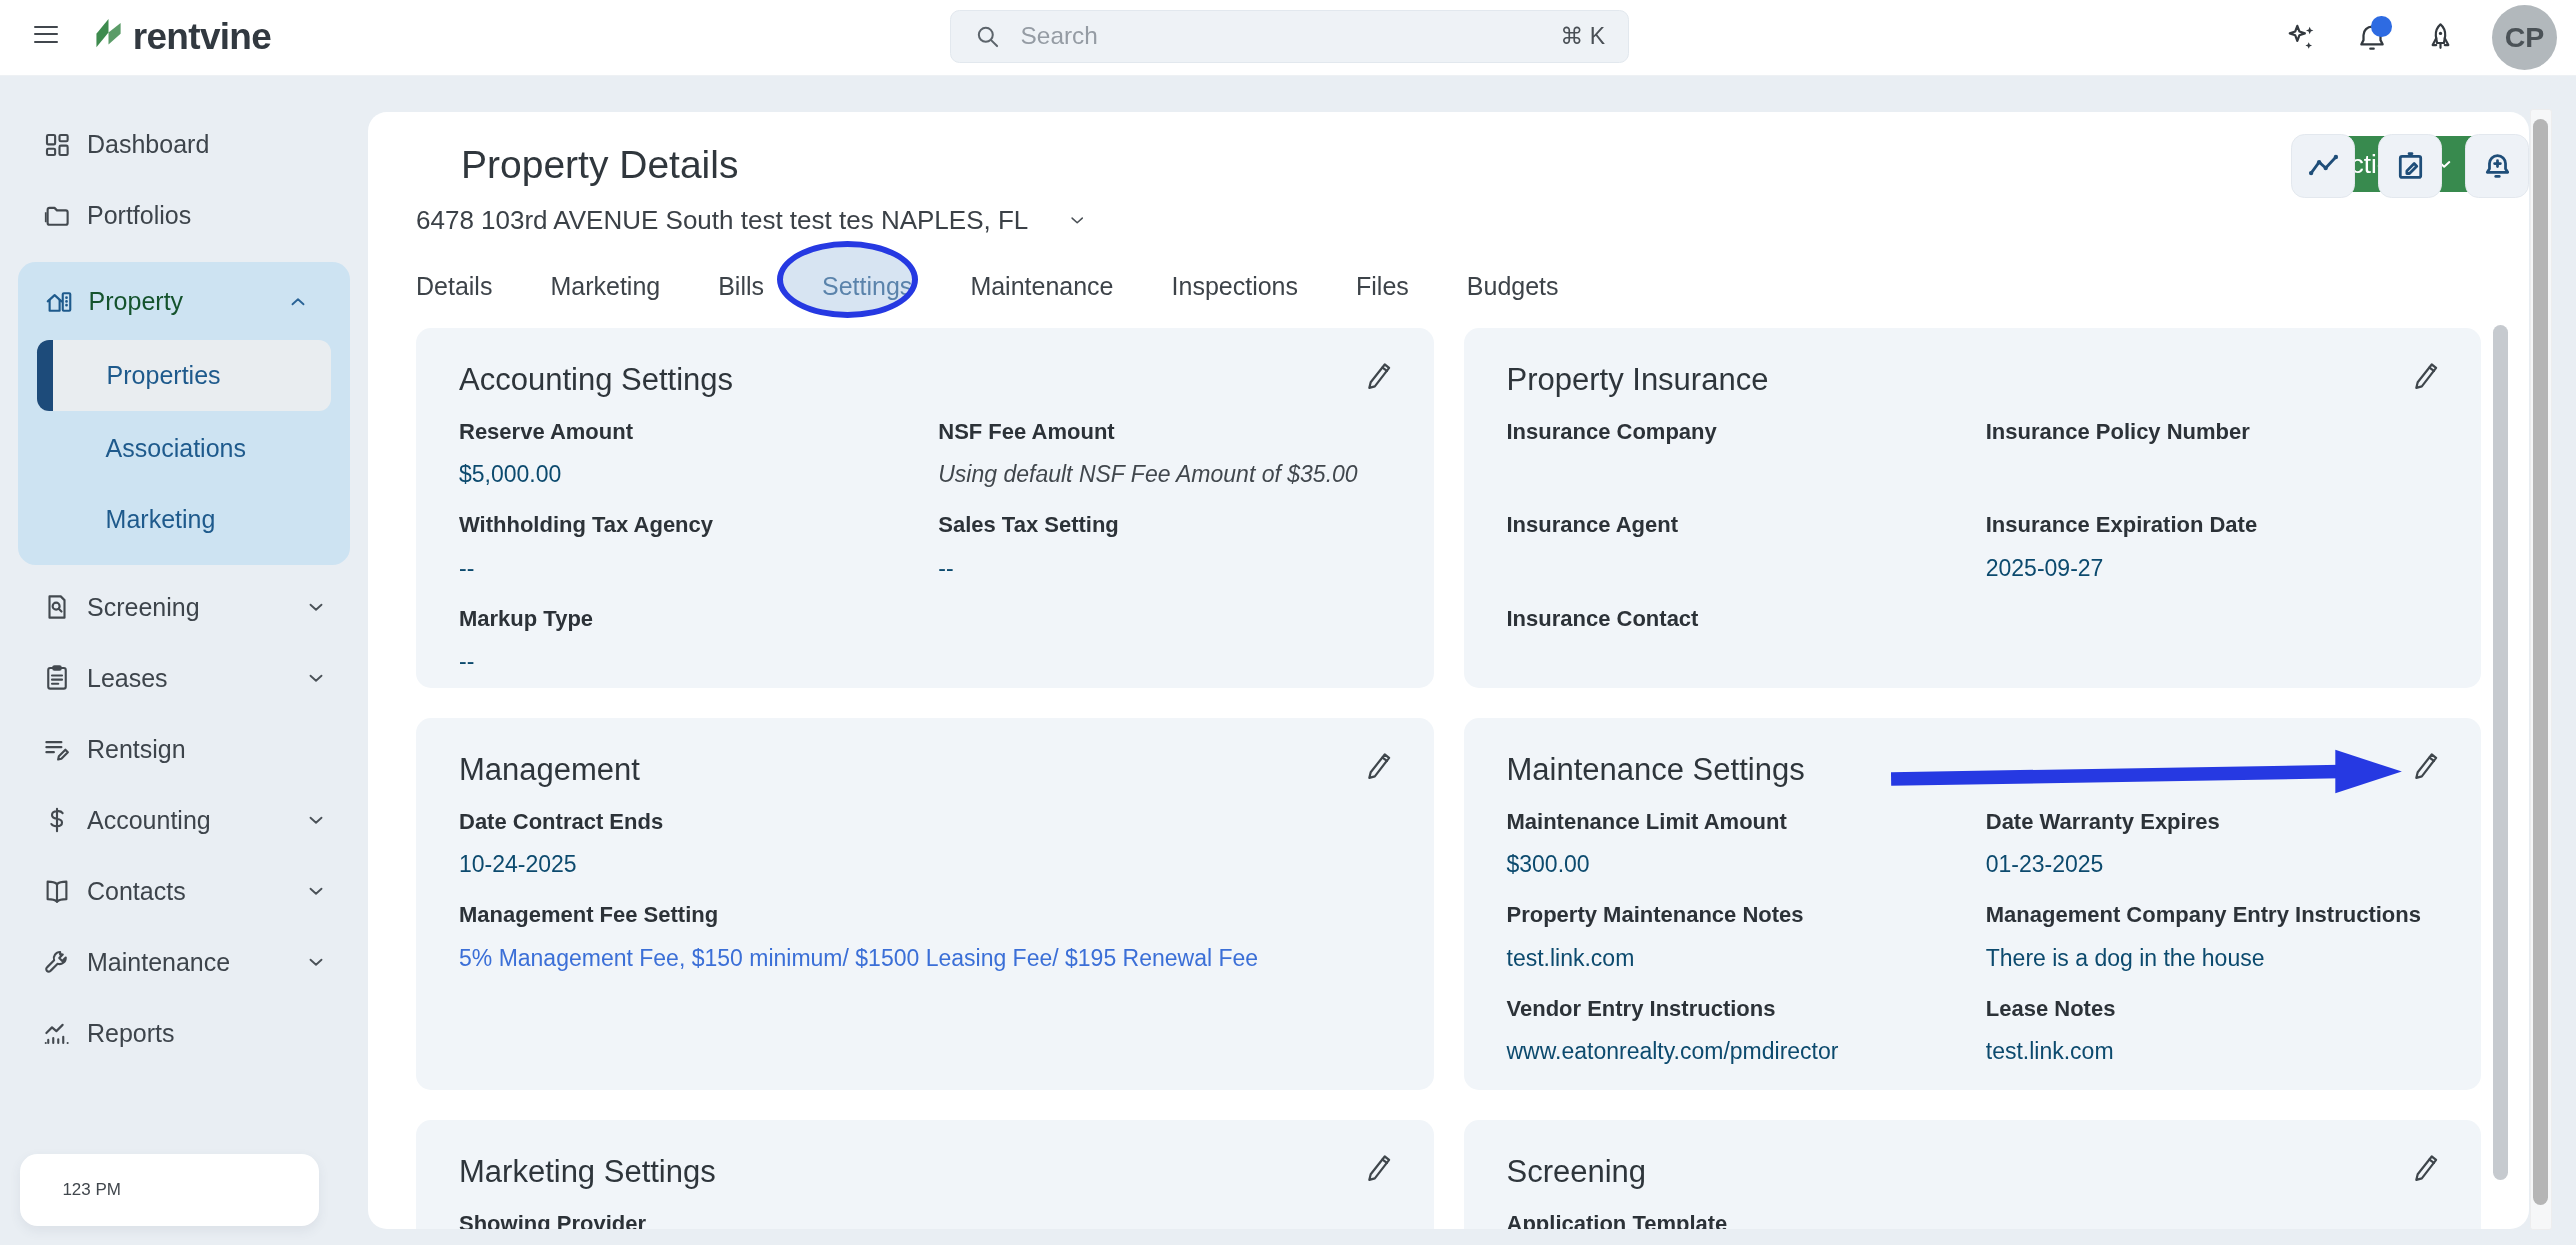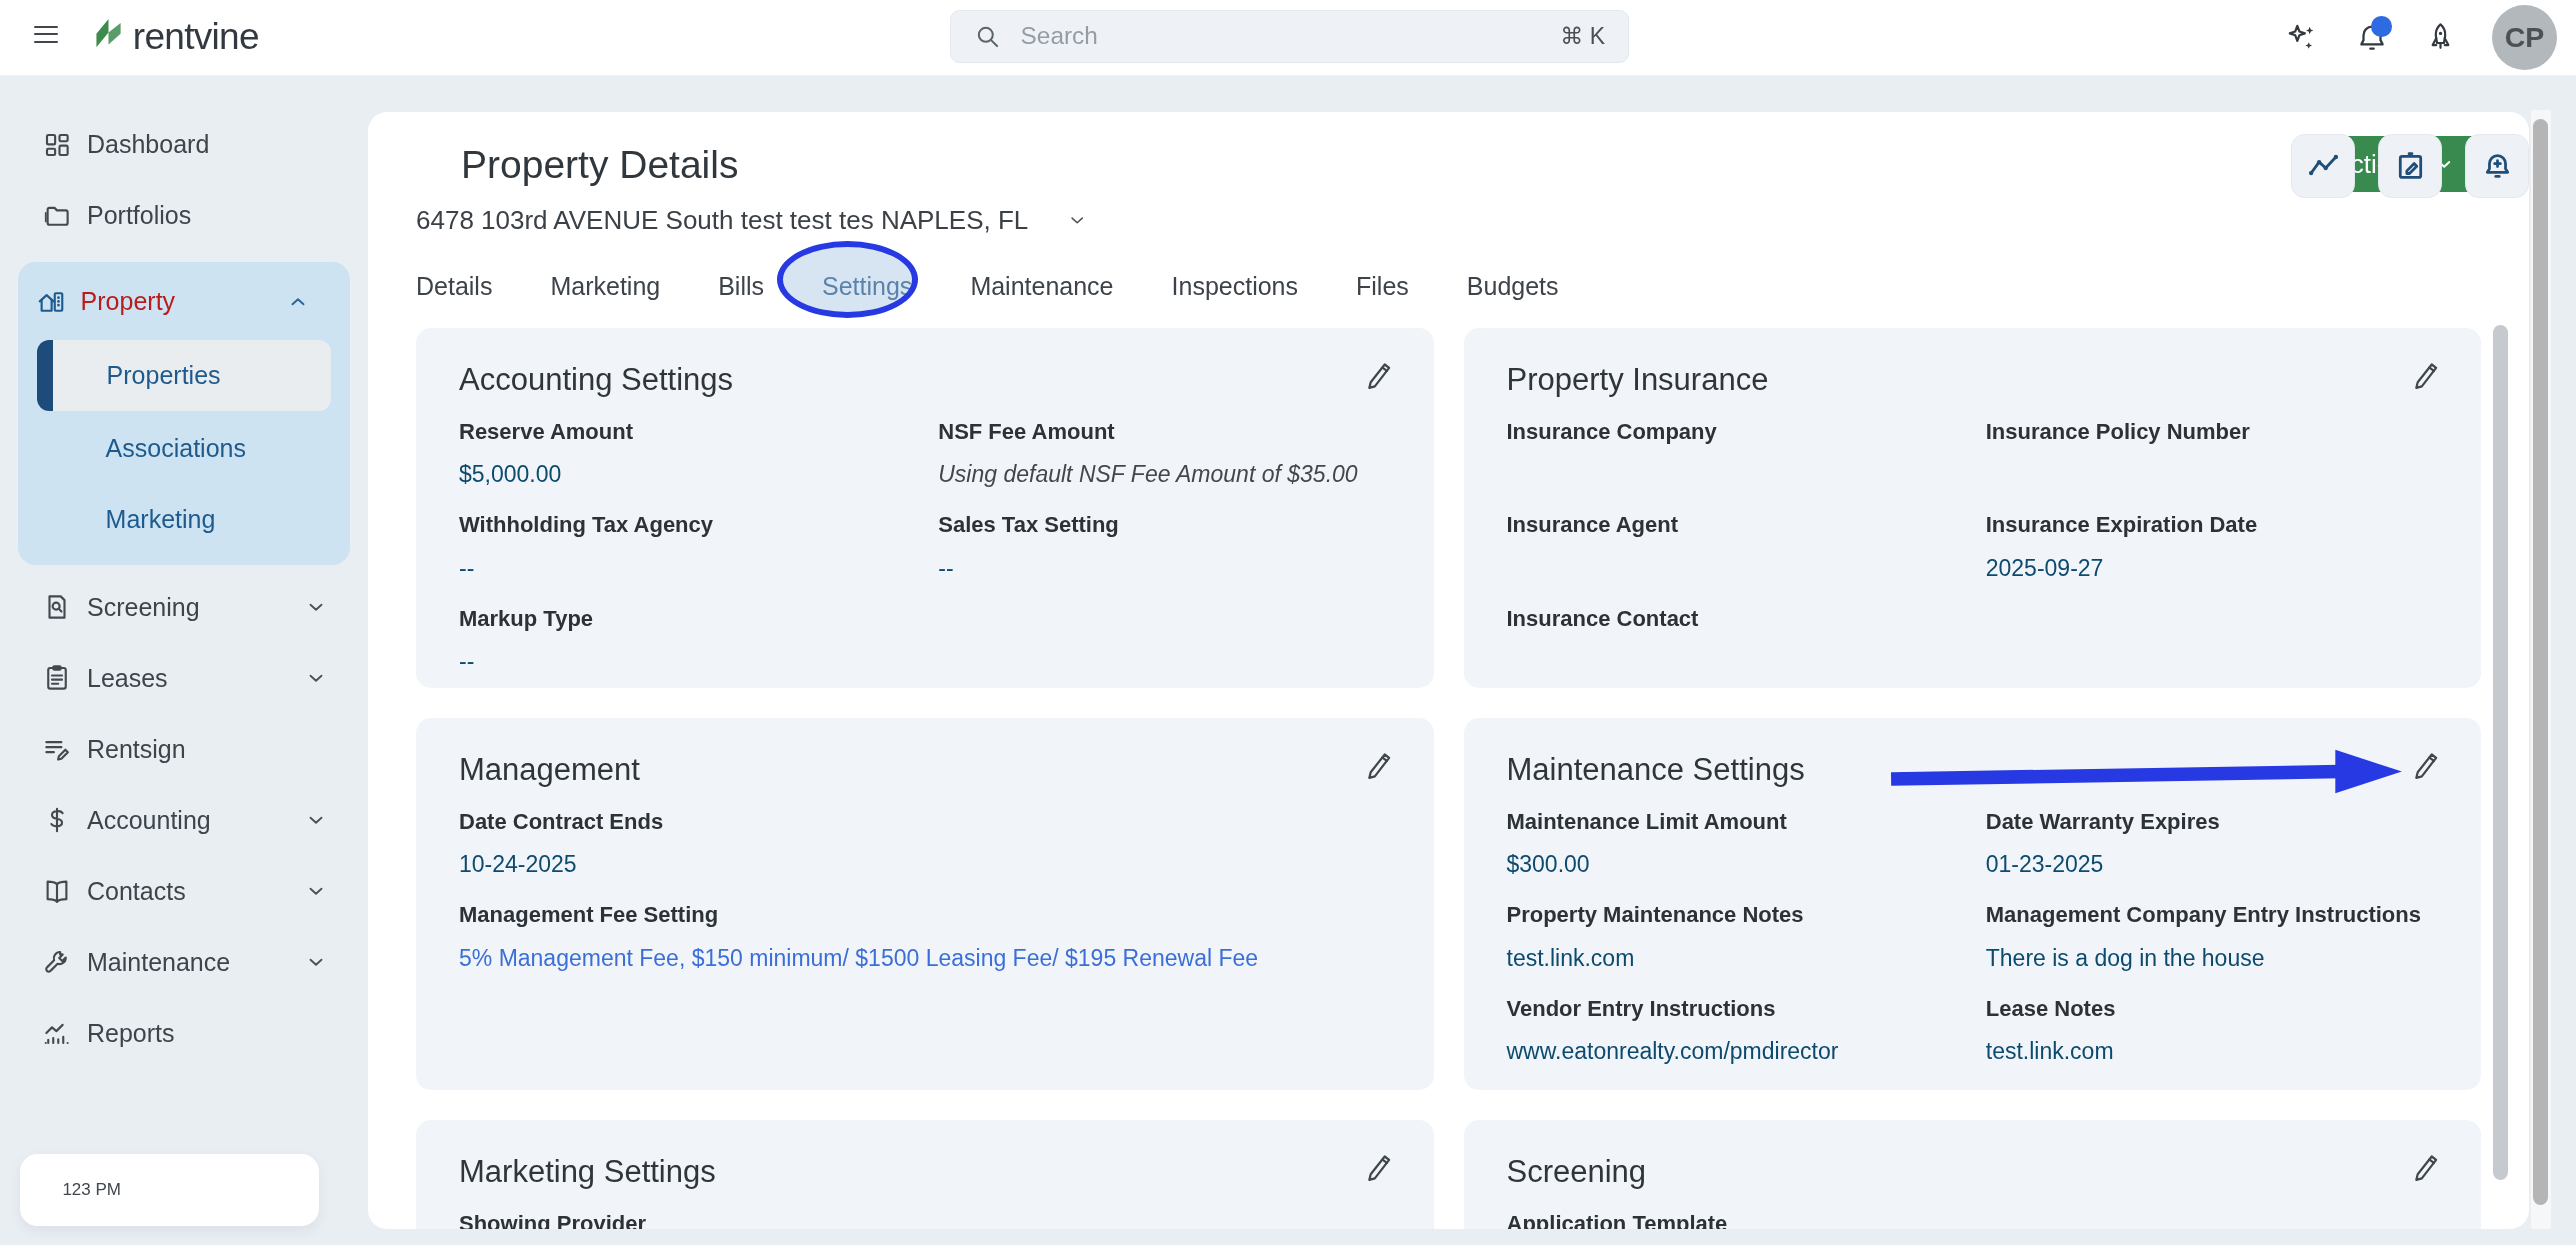--- a/index.html
+++ b/index.html
@@ -6,42 +6,42 @@
   .screen{position:relative;width:2576px;height:1246px;background:#e9eef3;
           font-family:"Liberation Sans",sans-serif;overflow:hidden;color:#3b4249;}
   svg{display:block}
 
   
   .topbar{position:absolute;left:0;top:0;width:100%;height:75px;background:#ffffff;
           border-bottom:0.7px solid #eef1f4;z-index:40;}
   .burger{position:absolute;left:34px;top:26px;width:24.4px;height:17.6px;cursor:pointer;}
   .burger span{display:block;height:2px;background:#41474d;border-radius:1.4px;margin-bottom:5.4px;}
   .brand{position:absolute;left:91px;top:15px;display:flex;align-items:center;gap:6.8px;}
-  .brand-text{font-size:37px;font-weight:normal;color:#323940;letter-spacing:-0.7px;}
+  .brand-text{font-size:37px;font-weight:bold;color:#323940;letter-spacing:-0.7px;}
   .search{position:absolute;left:950px;top:9.5px;width:679px;height:53px;background:#eef2f6;
           border:0.7px solid #e2e8ee;border-radius:9.5px;display:flex;align-items:center;
           padding:0 23px;box-sizing:border-box;gap:17.6px;}
   .search input{flex:1;border:none;background:transparent;outline:none;font-size:24.4px;
           color:#3b4249;font-family:"Liberation Sans",sans-serif;}
   .search input::placeholder{color:#959ca4;}
   .search .shortcut{font-size:23px;color:#4a5056;white-space:nowrap;}
   .tb-icons{position:absolute;right:19px;top:0;height:75px;display:flex;align-items:center;gap:35px;}
   .tb-icon{position:relative;color:#33393f;cursor:pointer;}
   .tb-dot{position:absolute;right:-2.7px;top:-4.1px;width:20.4px;height:20.4px;border-radius:50%;background:#2e6be2;}
   .avatar{width:65px;height:65px;border-radius:50%;background:#b2b8bc;display:flex;align-items:center;
           justify-content:center;font-size:28.5px;font-weight:bold;color:#4b5257;cursor:pointer;}
 
   
   .sidebar{position:absolute;left:0;top:75px;width:368px;bottom:0;padding-top:34px;box-sizing:border-box;}
   .side-item{height:71px;display:flex;align-items:center;padding:0 41px 0 42px;gap:15px;
              font-size:25px;color:#3d444b;cursor:pointer;}
   .side-item .s-icon{color:#43494f;flex:0 0 30px;}
   .side-item .s-chev{margin-left:auto;color:#4a5157;}
   .prop-group{margin:11px 17.6px 6.8px;background:#cde3f2;border-radius:17.6px;padding:4.1px 0 9.5px;}
-  .prop-group .side-item{color:#b91c1c;padding-left:18px;}
+  .prop-group .side-item{color:#14532d;padding-left:26px;}
   .prop-group .side-item .s-icon{color:#1e5a8c;}
   .prop-group .side-item .s-chev{color:#2a6396;}
   .sub-item{height:71px;display:flex;align-items:center;padding-left:88px;font-size:25px;
             color:#1e5a8c;cursor:pointer;}
   .sub-sel{position:relative;margin:2.7px 19px;background:#e9edf0;border-radius:12.2px;padding-left:70px;}
   .sub-sel .accent{position:absolute;left:0;top:0;bottom:0;width:16.3px;background:#1d4b7a;
                    border-radius:12.2px 0 0 12.2px;}
   .clock-box{position:absolute;left:20.4px;bottom:20.4px;width:299px;height:72px;background:#ffffff;
              border-radius:17.6px;display:flex;align-items:center;padding-left:42px;box-sizing:border-box;
              font-size:17px;color:#41474d;box-shadow:0 4.1px 12.2px rgba(60,80,100,.08);}

